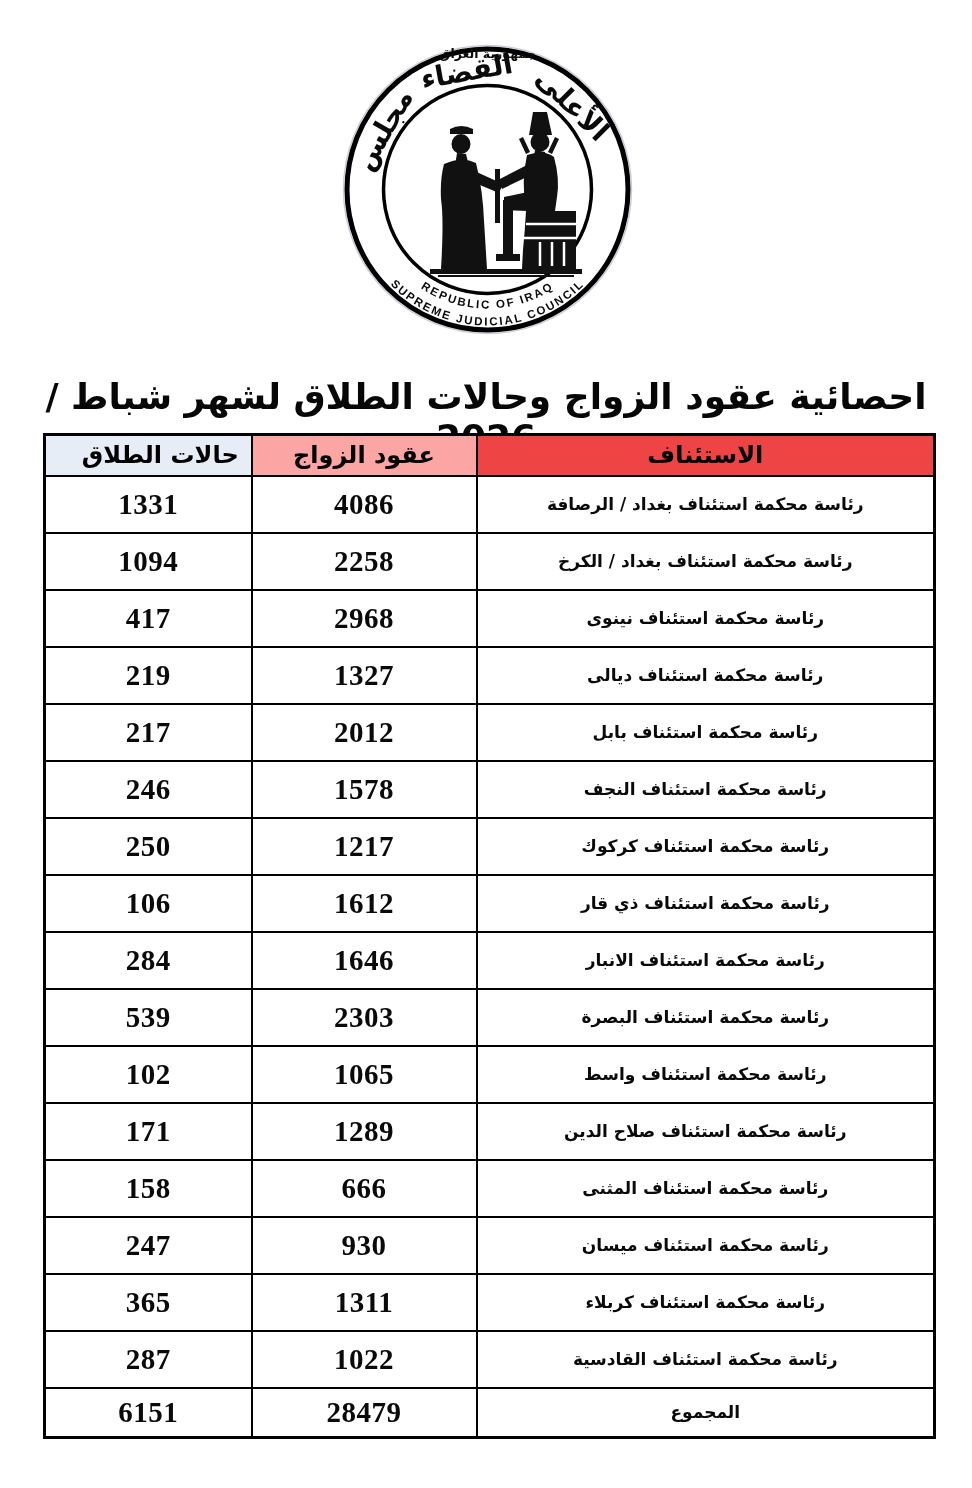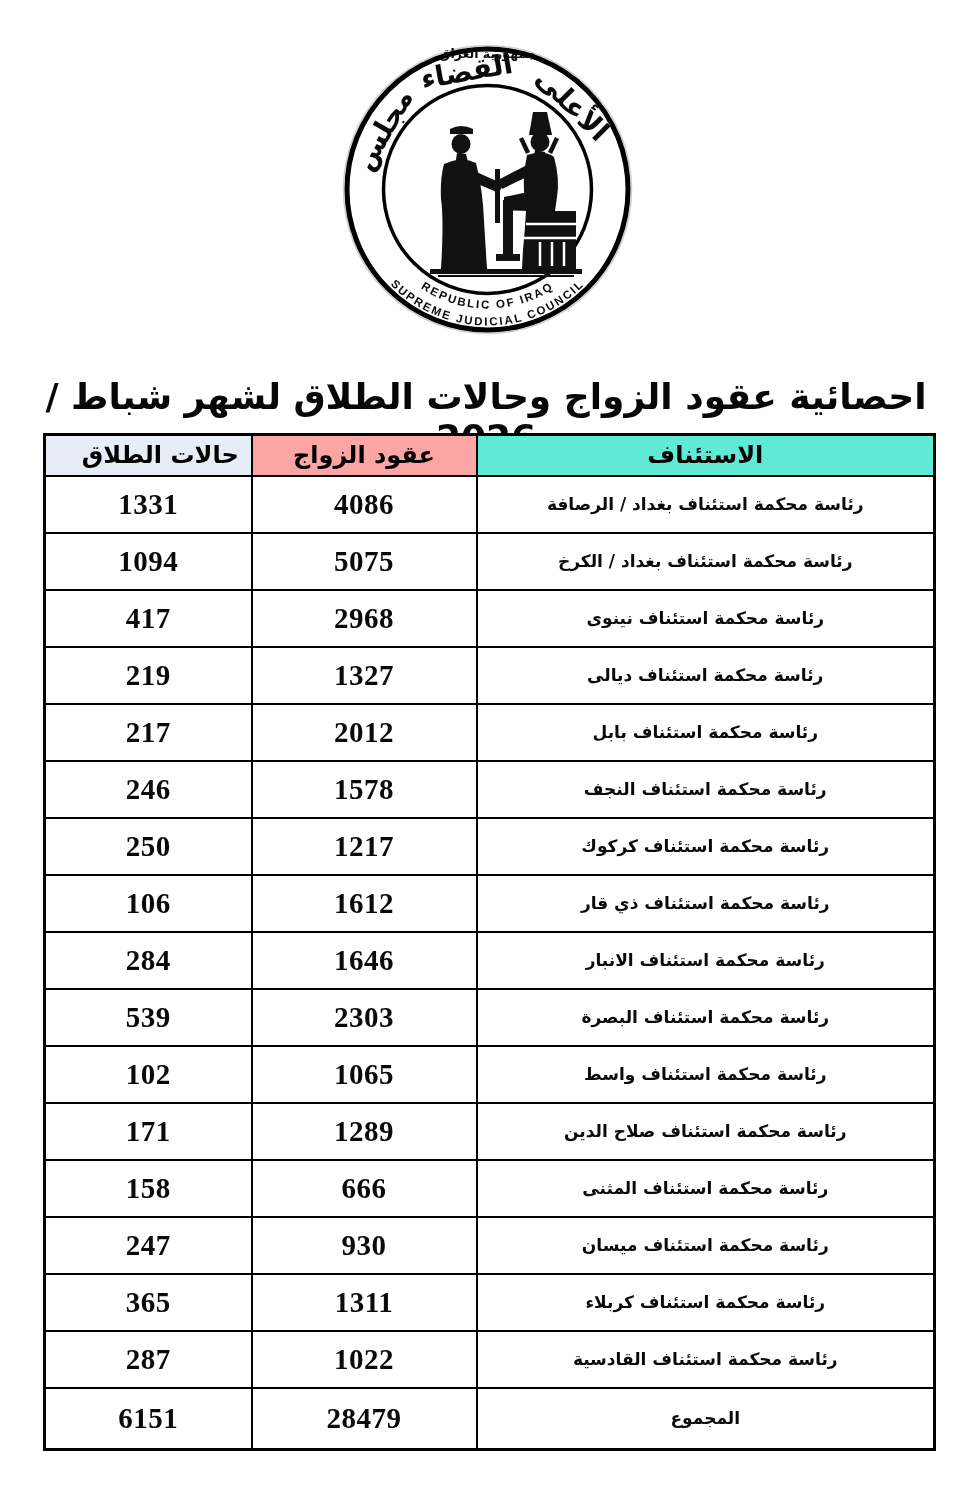--- a/index.html
+++ b/index.html
@@ -23,21 +23,21 @@
   
   .stats-wrap { position:absolute; left:43px; top:433px; width:890px; }
   table.stats { width:890px; border-collapse:collapse; direction:rtl;
                 border:3px solid #000; table-layout:fixed; }
   table.stats col.c-court    { width:458px; }
   table.stats col.c-marriage { width:225px; }
   table.stats col.c-divorce  { width:207px; }
   table.stats th, table.stats td { border:2.5px solid #000; text-align:center; vertical-align:middle; }
   table.stats thead th { height:41px; font-size:24px; font-weight:bold; color:#000; }
   table.stats tbody td { height:57px;margin-top:30px; }
-  table.stats tfoot td { height:62px; }
+  table.stats tfoot td { height:50px; }
   td.court { font-size:17px; font-weight:bold; direction:rtl;
              font-family:"DejaVu Sans", sans-serif; }
   td.num   { font-size:29px; font-weight:bold; font-family:"Liberation Serif", serif;
              direction:ltr; letter-spacing:0.5px; }
 </style>
 </head>
 <body>
 
 <div class="page">
 
@@ -105,36 +105,36 @@
 
   <div class="stats-wrap">
     <table class="stats">
       <colgroup>
         <col class="c-court">
           <col class="c-marriage">
           <col class="c-divorce">
       </colgroup>
       <thead>
         <tr>
-          <th style="background: #5eead4;">الاستئناف</th>
+          <th style="background: #ef4444;">الاستئناف</th>
           <th style="background: #fca5a5;">عقود الزواج</th>
           <th style="background: rgb(230, 237, 247); padding-left: 24px;">حالات الطلاق</th>
         </tr>
       </thead>
       <tbody>
 
           <tr>
             <td class="court">رئاسة محكمة استئناف بغداد / الرصافة</td>
             <td class="num">4086</td>
             <td class="num">1331</td>
           </tr>
 
           <tr>
             <td class="court">رئاسة محكمة استئناف بغداد / الكرخ</td>
-            <td class="num">5075</td>
+            <td class="num">2258</td>
             <td class="num">1094</td>
           </tr>
 
           <tr>
             <td class="court">رئاسة محكمة استئناف نينوى</td>
             <td class="num">2968</td>
             <td class="num">417</td>
           </tr>
 
           <tr>

